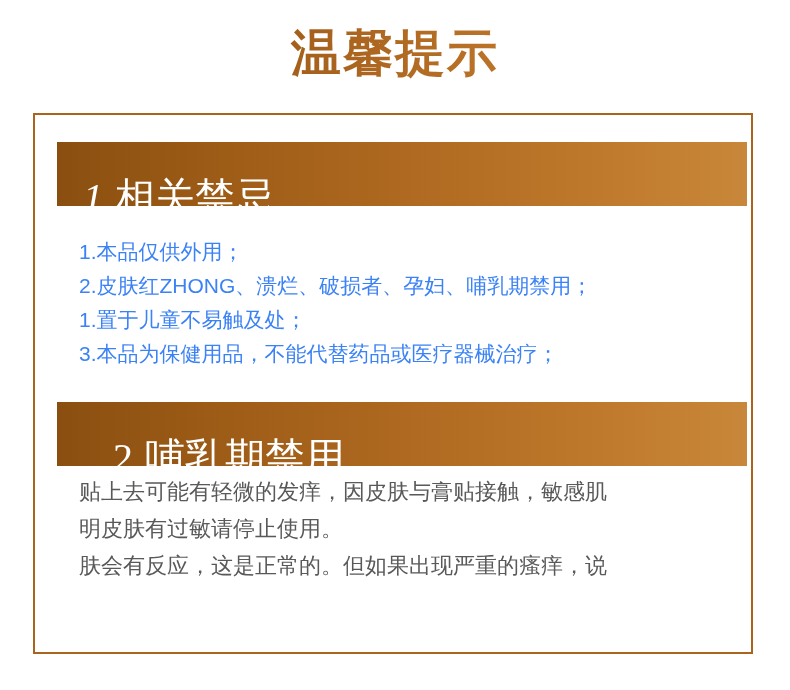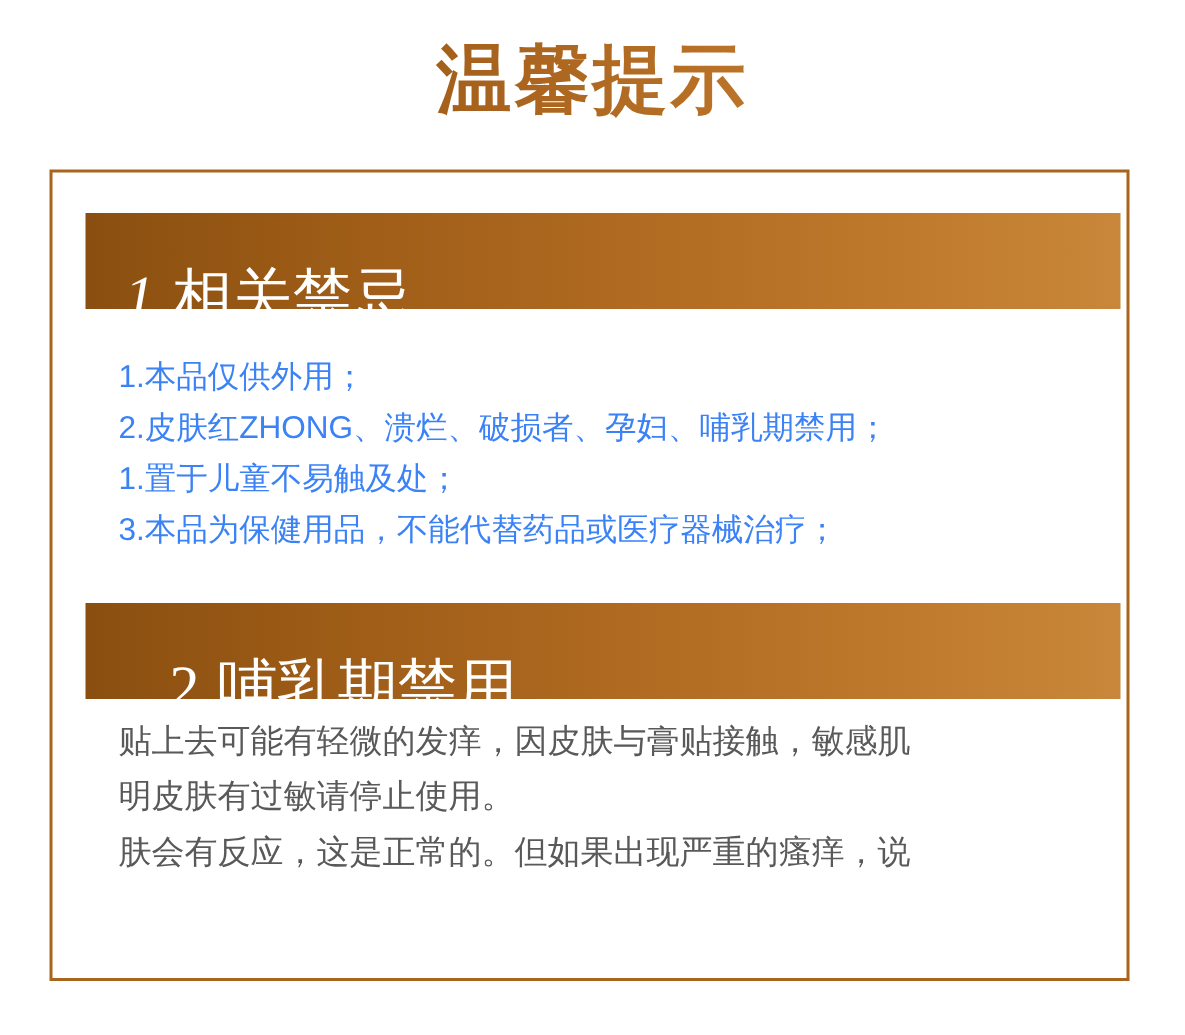--- a/index.html
+++ b/index.html
@@ -114,20 +114,21 @@
     position: absolute;
     left: 44px;
     top: 360px;
     width: 650px;
     color: #595959;
     font-size: 22px;
     line-height: 37px;
   }
   .para-line {
     white-space: nowrap;
+    font-family: Liberation Mono, monospace;
   }
 </style>
 </head>
 <body>
 
 <div class="page">
 
   <div class="title">温馨提示</div>
 
   <div class="frame">

